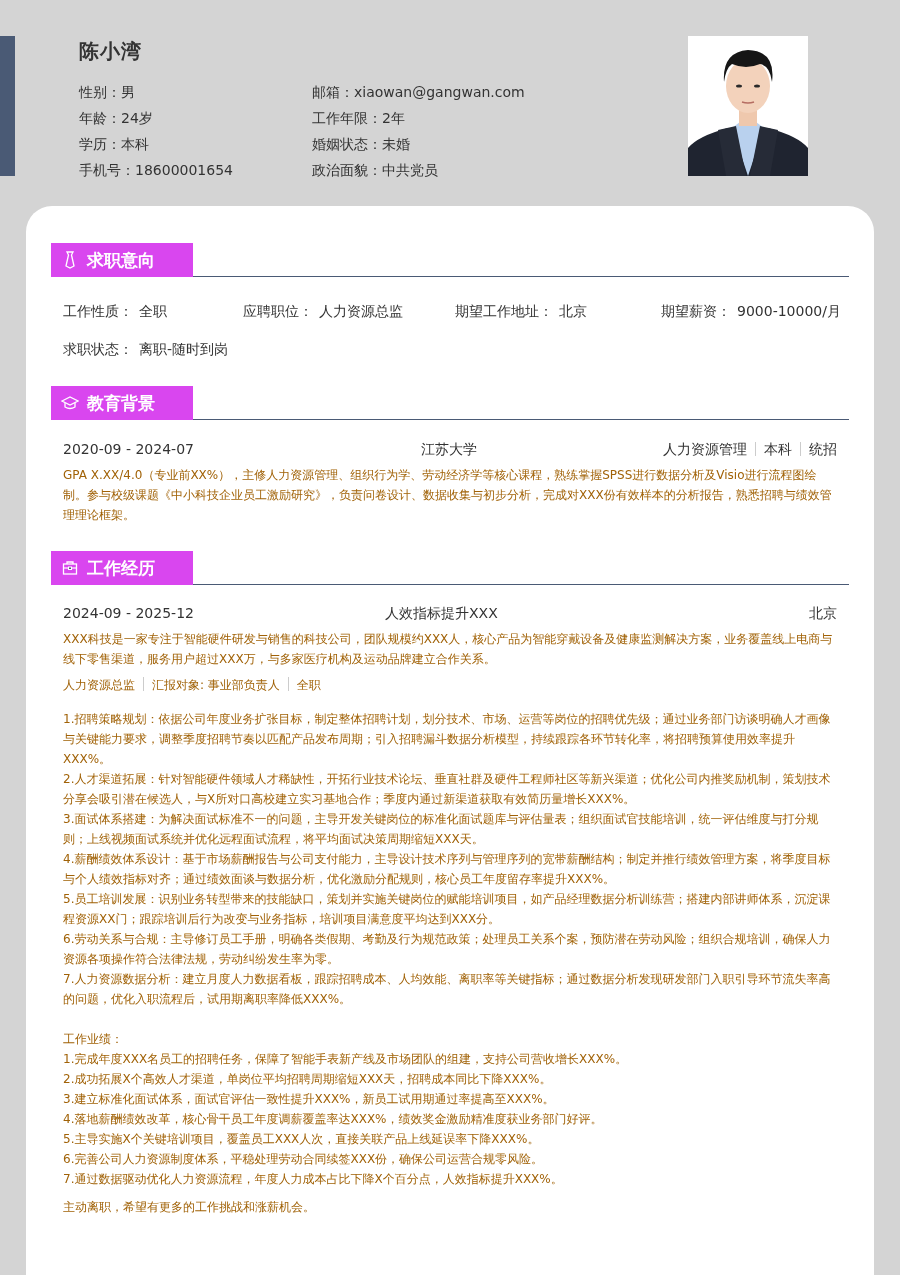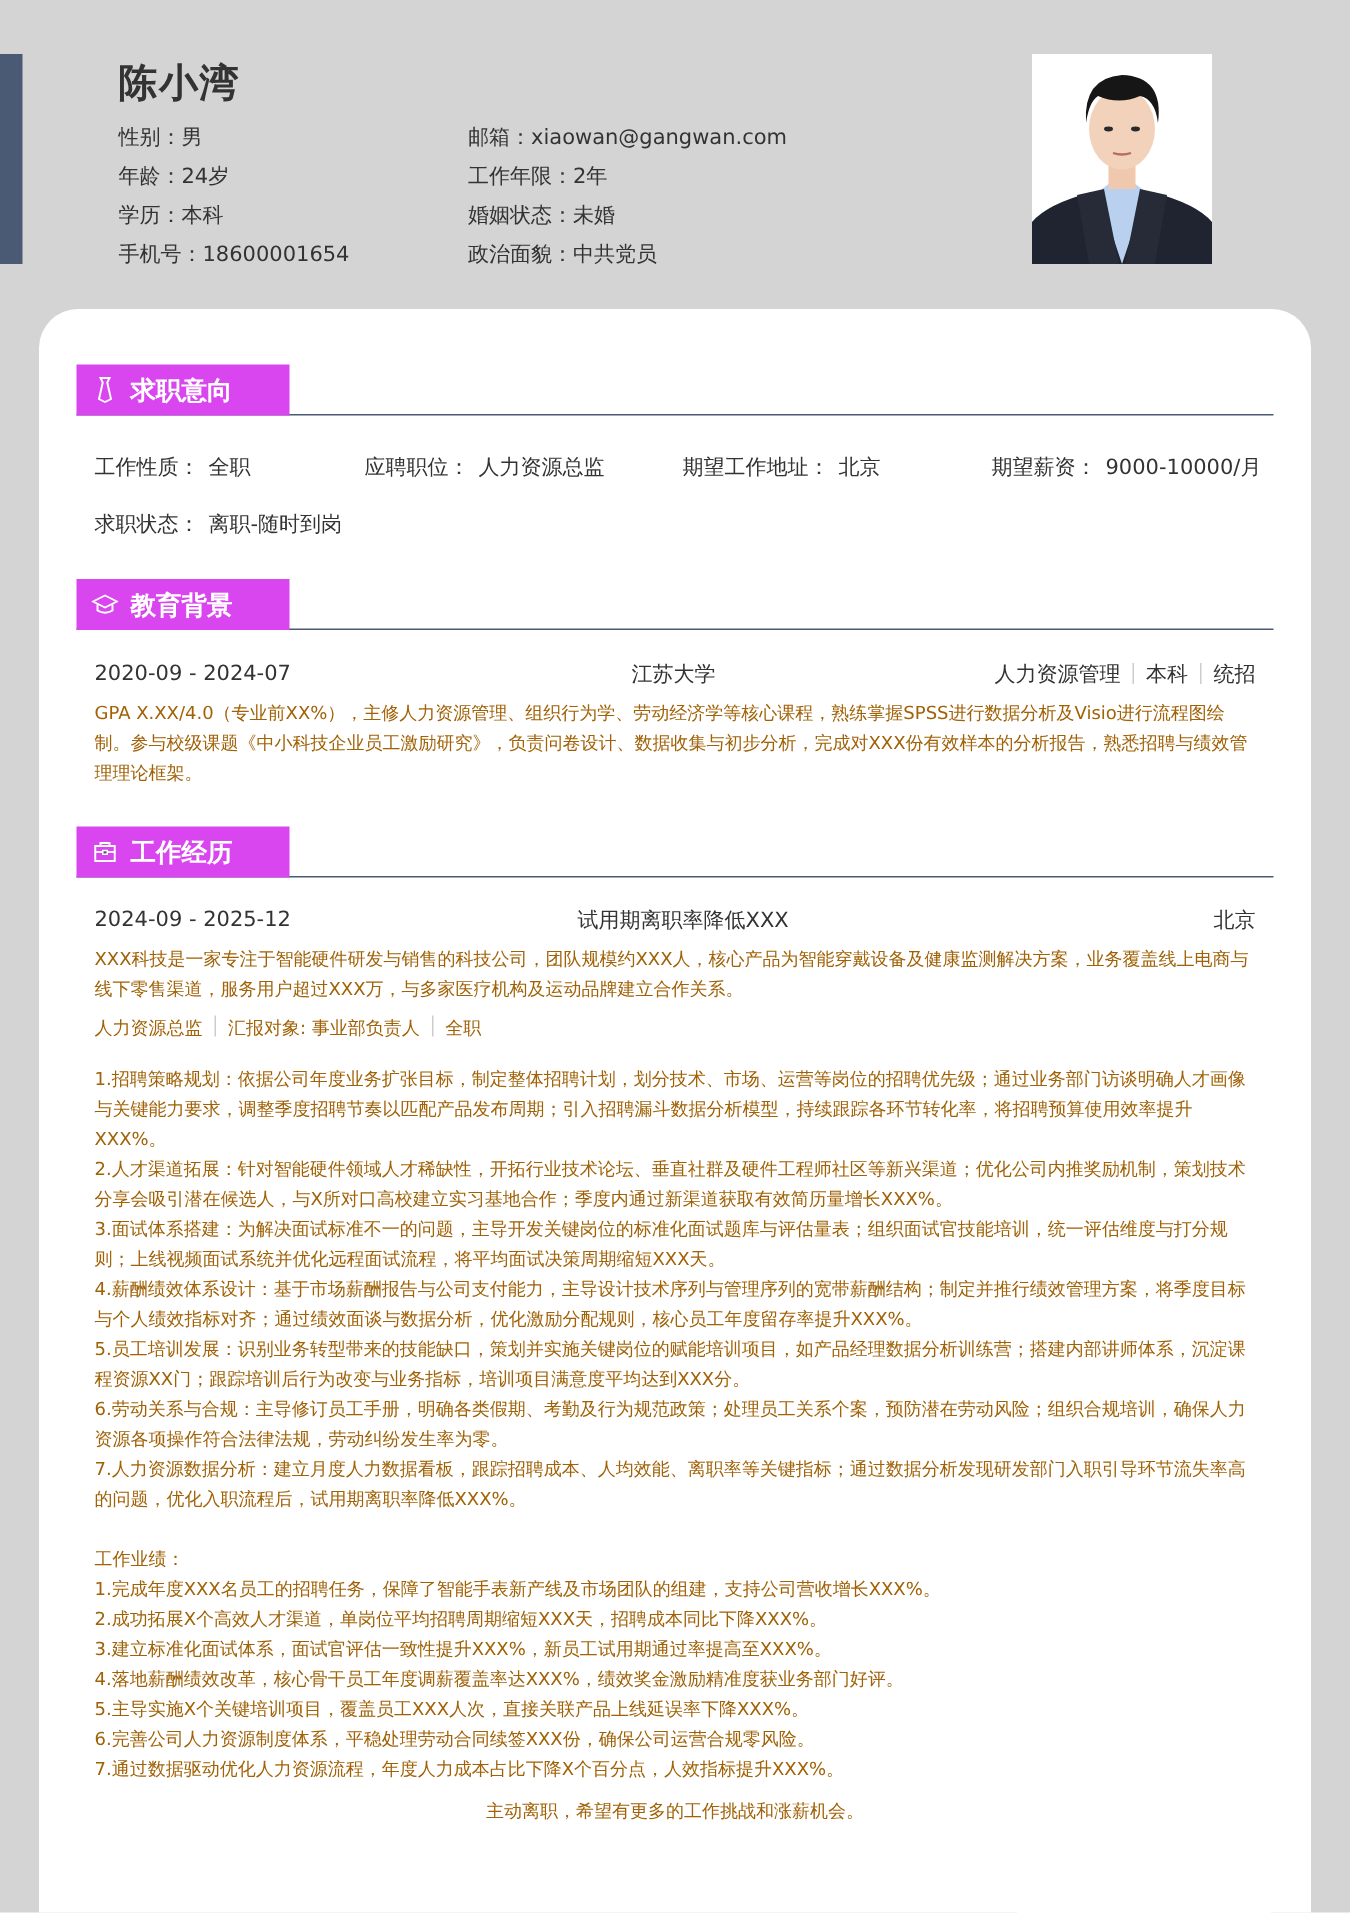--- a/index.html
+++ b/index.html
@@ -10,21 +10,21 @@
     color: #333;
     position: relative;
   }
   .accent-bar {
     position: absolute; left: 0; top: 36px; width: 15px; height: 140px;
     background: #4a5a75;
   }
   .header { position: absolute; left: 0; top: 0; width: 900px; height: 210px; }
   .name {
     position: absolute; left: 79px; top: 38px;
-    font-size: 26px; font-weight: bold; color: #333; letter-spacing: 1px;
+    font-size: 20px; font-weight: bold; color: #333; letter-spacing: 1px;
   }
   .info-col { position: absolute; top: 82px; font-size: 14px; color: #333; }
   .info-col.left { left: 79px; }
   .info-col.right { left: 312px; }
   .info-row { height: 26px; line-height: 20px; white-space: nowrap; }
   .photo {
     position: absolute; left: 688px; top: 36px; width: 120px; height: 140px;
     background: #fff; overflow: hidden;
   }
   .card {
@@ -139,21 +139,21 @@
               <rect x="1.5" y="4" width="13" height="10" fill="none" stroke="#fff" stroke-width="1.3"></rect>
               <path d="M1.5 8 H14.5" stroke="#fff" stroke-width="1.2"></path>
               <rect x="6.5" y="7" width="3" height="2.5" fill="#4a5a75" stroke="#fff" stroke-width="1"></rect>
             </svg>
         </span>
         <span>工作经历</span>
       </div>
     </div>
     <div class="row" style="height:20px; margin-top:20px;">
       <div class="kv" style="left:12px;">2024-09 - 2025-12</div>
-      <div class="kv" style="left:334px;">试用期离职率降低XXX</div>
+      <div class="kv" style="left:334px;">人效指标提升XXX</div>
       <div class="kv" style="right:12px;">北京</div>
     </div>
     <div class="text" style="margin:4px 12px 0 12px;">XXX科技是一家专注于智能硬件研发与销售的科技公司，团队规模约XXX人，核心产品为智能穿戴设备及健康监测解决方案，业务覆盖线上电商与线下零售渠道，服务用户超过XXX万，与多家医疗机构及运动品牌建立合作关系。</div>
     <div class="text" style="margin:6px 12px 0 12px;">
       <span>人力资源总监</span><span class="sep"></span><span>汇报对象: 事业部负责人</span><span class="sep"></span><span>全职</span>
     </div>
 
     <div class="text" style="margin:14px 12px 0 12px;">
       <div>1.招聘策略规划：依据公司年度业务扩张目标，制定整体招聘计划，划分技术、市场、运营等岗位的招聘优先级；通过业务部门访谈明确人才画像与关键能力要求，调整季度招聘节奏以匹配产品发布周期；引入招聘漏斗数据分析模型，持续跟踪各环节转化率，将招聘预算使用效率提升XXX%。</div>
       <div>2.人才渠道拓展：针对智能硬件领域人才稀缺性，开拓行业技术论坛、垂直社群及硬件工程师社区等新兴渠道；优化公司内推奖励机制，策划技术分享会吸引潜在候选人，与X所对口高校建立实习基地合作；季度内通过新渠道获取有效简历量增长XXX%。</div>
@@ -168,15 +168,15 @@
       <div>工作业绩：</div>
       <div>1.完成年度XXX名员工的招聘任务，保障了智能手表新产线及市场团队的组建，支持公司营收增长XXX%。</div>
       <div>2.成功拓展X个高效人才渠道，单岗位平均招聘周期缩短XXX天，招聘成本同比下降XXX%。</div>
       <div>3.建立标准化面试体系，面试官评估一致性提升XXX%，新员工试用期通过率提高至XXX%。</div>
       <div>4.落地薪酬绩效改革，核心骨干员工年度调薪覆盖率达XXX%，绩效奖金激励精准度获业务部门好评。</div>
       <div>5.主导实施X个关键培训项目，覆盖员工XXX人次，直接关联产品上线延误率下降XXX%。</div>
       <div>6.完善公司人力资源制度体系，平稳处理劳动合同续签XXX份，确保公司运营合规零风险。</div>
       <div>7.通过数据驱动优化人力资源流程，年度人力成本占比下降X个百分点，人效指标提升XXX%。</div>
     </div>
 
-    <div class="text" style="margin:8px 12px 10px 12px;text-align:center;">主动离职，希望有更多的工作挑战和涨薪机会。</div>
+    <div class="text" style="margin:8px 12px 10px 12px;">主动离职，希望有更多的工作挑战和涨薪机会。</div>
   </div>
 </div>
 
 </body></html>

